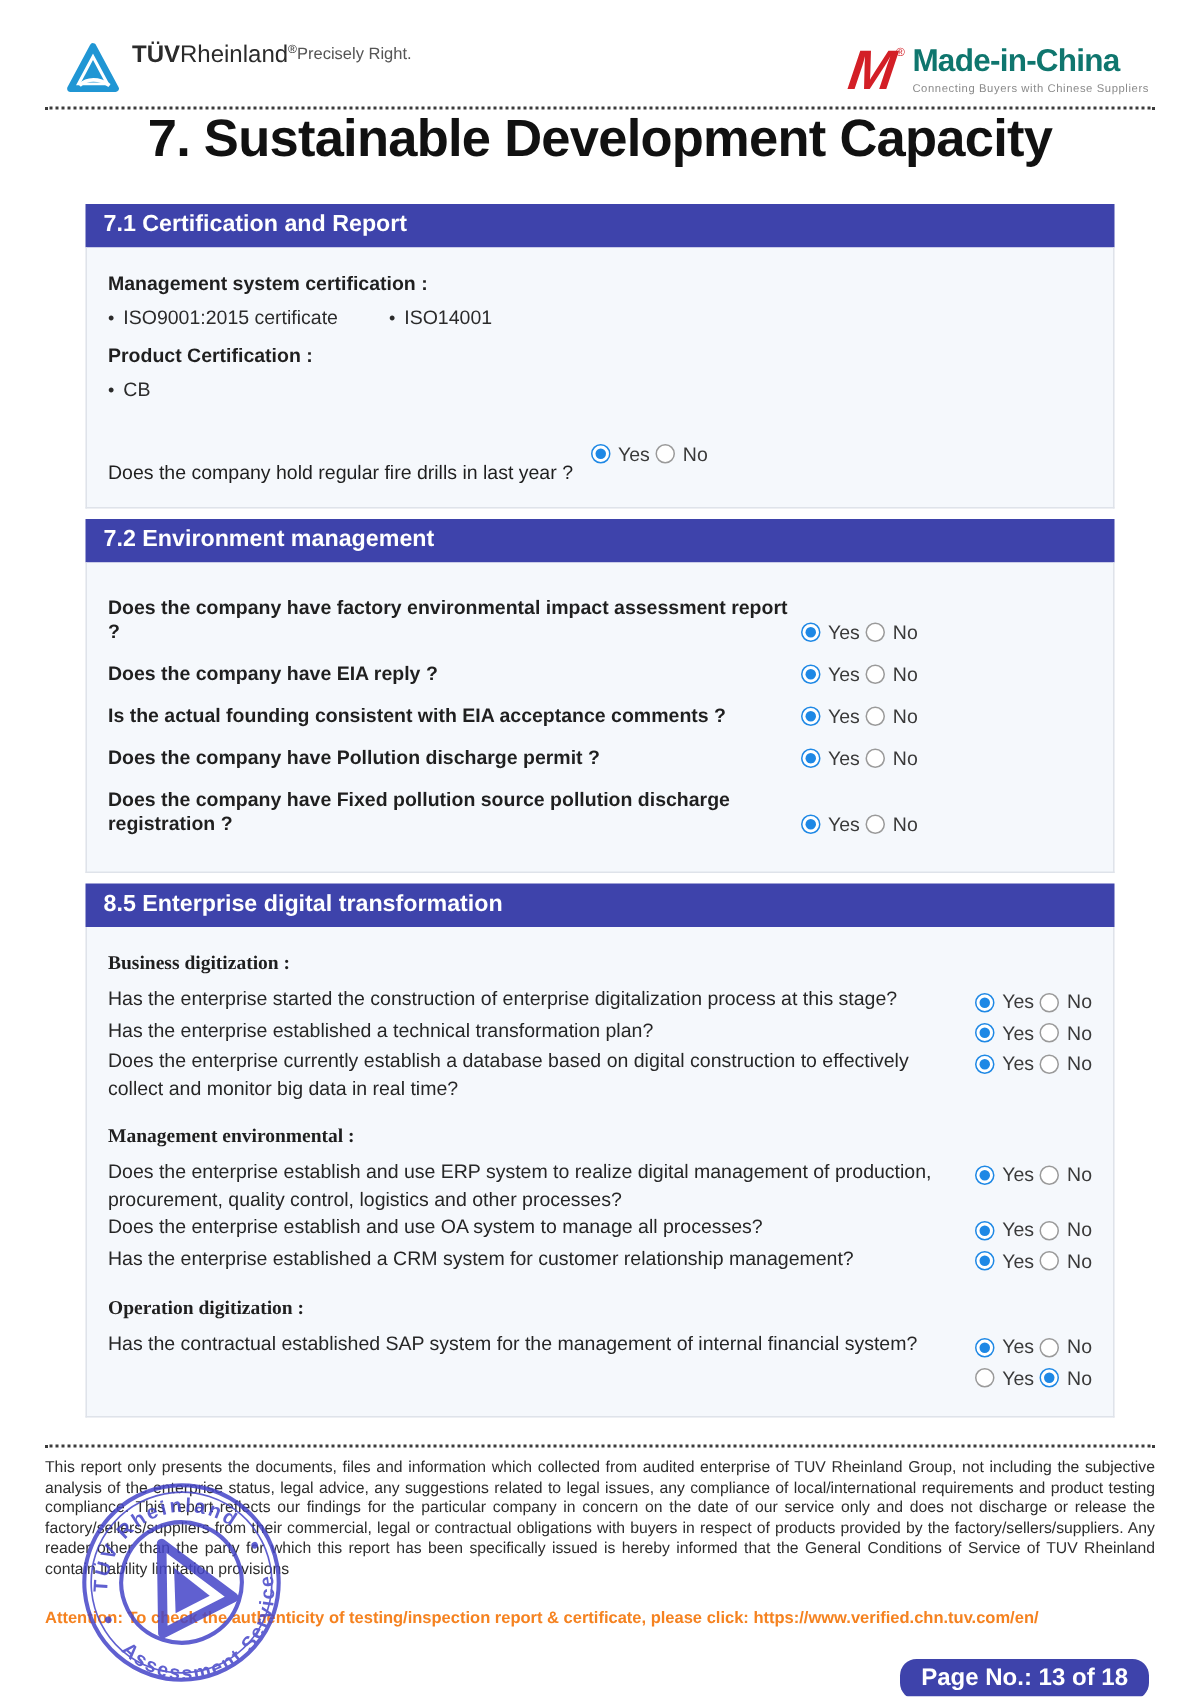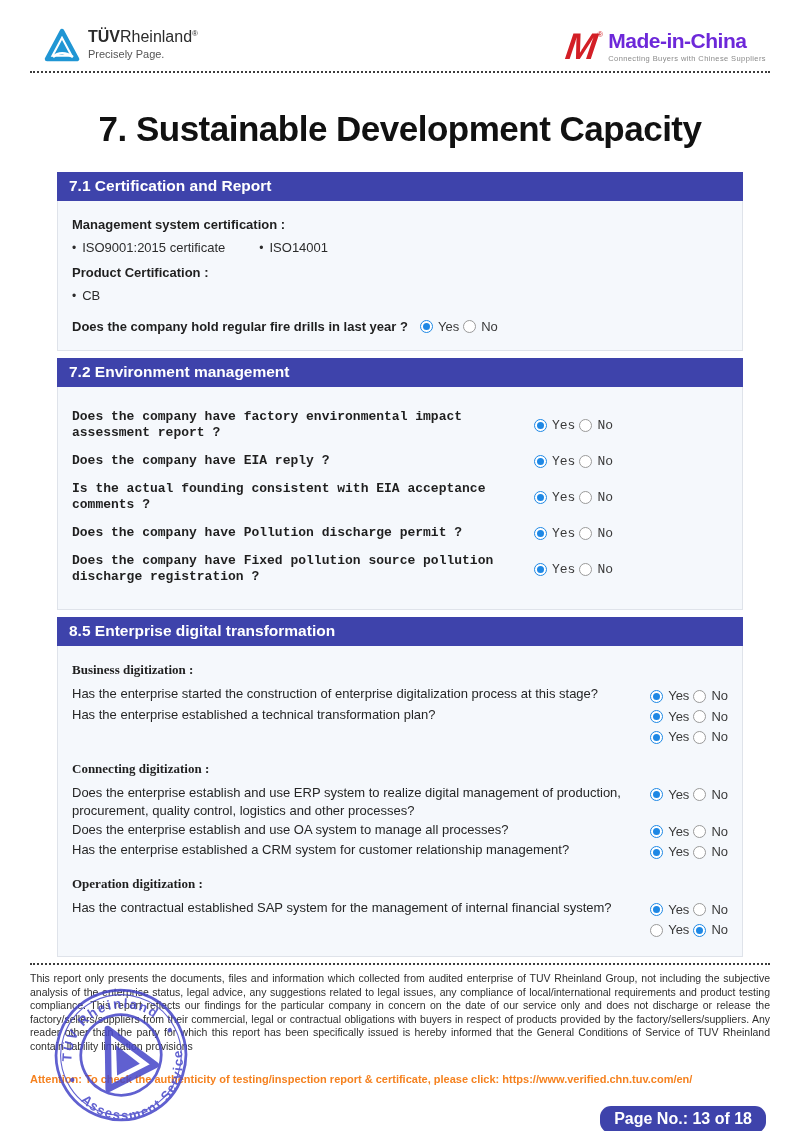--- a/index.html
+++ b/index.html
@@ -3,53 +3,53 @@
 <meta charset="utf-8">
 <style>
   * { margin:0; padding:0; box-sizing:border-box; }
   html,body { background:#fff; }
   body { font-family:"Liberation Sans", sans-serif; color:#1f1f1f; }
   .page { position:relative; width:800px; height:1131px; background:#ffffff; overflow:hidden; }
 
   
   .top-header { display:flex; justify-content:space-between; align-items:flex-start; padding:28px 34px 0 44px; }
   .tuv-logo { display:flex; align-items:flex-start; gap:8px; }
-  .tuv-text-col { display:flex; flex-direction:column; }
+  .tuv-text-col { display:flex; flex-direction:row; }
   .tuv-name { font-size:16px; color:#2b2b2b; letter-spacing:0; }
   .tuv-name b { font-weight:800; }
   .tuv-reg { font-size:8px; vertical-align:super; }
   .tuv-tagline { font-size:11px; color:#555; margin-top:2px; }
   .mic-logo { display:flex; align-items:flex-start; gap:5px; margin-top:2px; }
   .mic-m { font-style:italic; font-weight:900; font-size:37px; line-height:34px; color:#d31f26; transform:skewX(-8deg); }
   .mic-reg { font-size:8px; color:#d31f26; margin-left:-4px; }
   .mic-col { display:flex; flex-direction:column; }
-  .mic-name { font-size:21px; font-weight:800; color:#6d28d9; letter-spacing:-0.5px; line-height:22px; }
+  .mic-name { font-size:21px; font-weight:800; color:#0f766e; letter-spacing:-0.5px; line-height:22px; }
   .mic-tagline { font-size:7.5px; color:#8a8a8a; letter-spacing:0.4px; margin-top:2px; }
 
   .dotted-sep { border-top:2px dotted #3c3c3c; margin:7px 30px 0 30px; height:0; }
 
   
-  .page-title { text-align:center; font-size:35px; font-weight:700; color:#111; margin-top:36px; letter-spacing:-0.5px; }
+  .page-title { text-align:center; font-size:35px; font-weight:700; color:#111; letter-spacing:-0.5px; }
 
   
   .sections { margin:23px 57px 0 57px; }
   .section { margin-bottom:7px; }
   .sec-header { background:#3e43ab; color:#fff; font-size:15.5px; font-weight:700; padding:5px 12px 6px 12px; }
   .sec-body { background:#f5f8fc; border:1px solid #dfe3ea; border-top:none; }
 
   .s1-body { padding:6px 14px 16px 14px; }
   .blk-label { font-weight:700; font-size:13px; margin-top:10px; }
   .bullet-row { display:flex; gap:34px; margin-top:8px; font-size:13px; color:#2b2b2b; }
   .bullet-item { display:flex; gap:6px; align-items:baseline; }
   .bullet-dot { font-size:12px; }
   .inline-q { display:flex; align-items:center; gap:12px; margin-top:16px; }
-  .inline-q .q-bold { font-weight:700; font-size:13px; }
+  .inline-q .q-bold { font-weight:400; font-size:13px;margin-top:24px; }
 
   .s2-body { padding:22px 14px 12px 14px; }
-  .s2-row { display:flex; align-items:center; margin-bottom:12px;font-family:Liberation Mono, monospace; }
+  .s2-row { display:flex; align-items:flex-end; margin-bottom:12px; }
   .s2-q { width:462px; font-weight:700; font-size:13px; line-height:16px; }
 
   .s3-body { padding:6px 14px 16px 14px; font-size:13px; }
   .grp-label { font-weight:700; font-size:13px; margin:10px 0 7px 0;font-family:Liberation Serif, serif; }
   .grp-label.mt { margin-top:14px; }
   .s3-row { display:flex; align-items:flex-start; line-height:18.5px; }
   .s3-q { width:572px; color:#262626; }
 
   
   .rg { display:flex; gap:4px; flex-shrink:0; }
@@ -80,21 +80,21 @@
 
   <div class="top-header">
     <div class="tuv-logo">
       <svg width="36" height="34" viewBox="0 0 36 34">
         <path d="M18 3 L33 31 L3 31 Z" fill="none" stroke="#2096d4" stroke-width="4.5" stroke-linejoin="round"></path>
         <path d="M18 12 L26 27 L10 27 Z" fill="#2096d4"></path>
         <path d="M9 29 C14 24 22 24 29 29" fill="none" stroke="#ffffff" stroke-width="2.5"></path>
       </svg>
       <div class="tuv-text-col">
         <div class="tuv-name"><b>TÜV</b><span>Rheinland</span><sup class="tuv-reg">®</sup></div>
-        <div class="tuv-tagline">Precisely Page.</div>
+        <div class="tuv-tagline">Precisely Right.</div>
       </div>
     </div>
     <div class="mic-logo">
       <div class="mic-m">M</div>
       <div class="mic-reg">®</div>
       <div class="mic-col">
         <div class="mic-name">Made-in-China</div>
         <div class="mic-tagline">Connecting Buyers with Chinese Suppliers</div>
       </div>
     </div>
@@ -244,33 +244,34 @@
                 <span class="circ"></span>
                 <span class="rlabel">Yes</span>
               </span>
             <span class="radio">
                 <span class="circ"></span>
                 <span class="rlabel">No</span>
               </span>
           </div>
         </div>
         <div class="s3-row">
-          <div class="rg right">
-            <span class="radio checked">
-                <span class="circ"></span>
-                <span class="rlabel">Yes</span>
-              </span>
-            <span class="radio">
-                <span class="circ"></span>
-                <span class="rlabel">No</span>
-              </span>
-          </div>
-        </div>
-
-        <div class="grp-label mt">Connecting digitization :</div>
+          <div class="s3-q">Does the enterprise currently establish a database based on digital construction to effectively collect and monitor big data in real time?</div>
+          <div class="rg right">
+            <span class="radio checked">
+                <span class="circ"></span>
+                <span class="rlabel">Yes</span>
+              </span>
+            <span class="radio">
+                <span class="circ"></span>
+                <span class="rlabel">No</span>
+              </span>
+          </div>
+        </div>
+
+        <div class="grp-label mt">Management environmental :</div>
         <div class="s3-row">
           <div class="s3-q">Does the enterprise establish and use ERP system to realize digital management of production, procurement, quality control, logistics and other processes?</div>
           <div class="rg right">
             <span class="radio checked">
                 <span class="circ"></span>
                 <span class="rlabel">Yes</span>
               </span>
             <span class="radio">
                 <span class="circ"></span>
                 <span class="rlabel">No</span>

